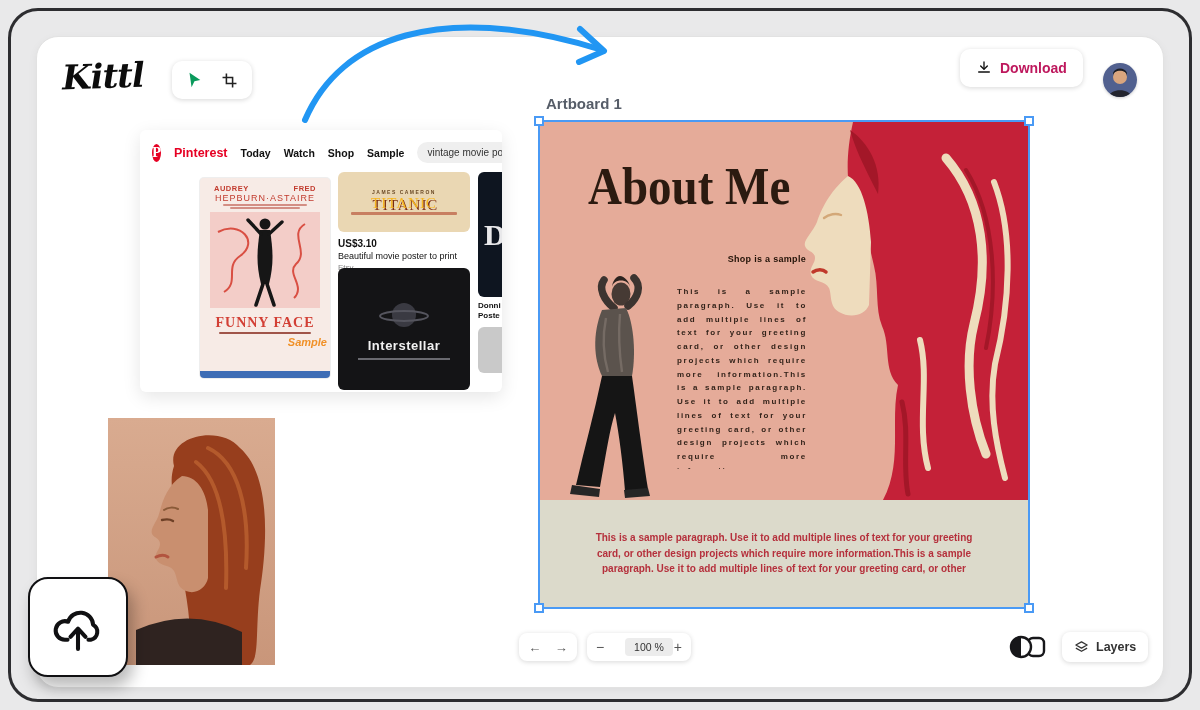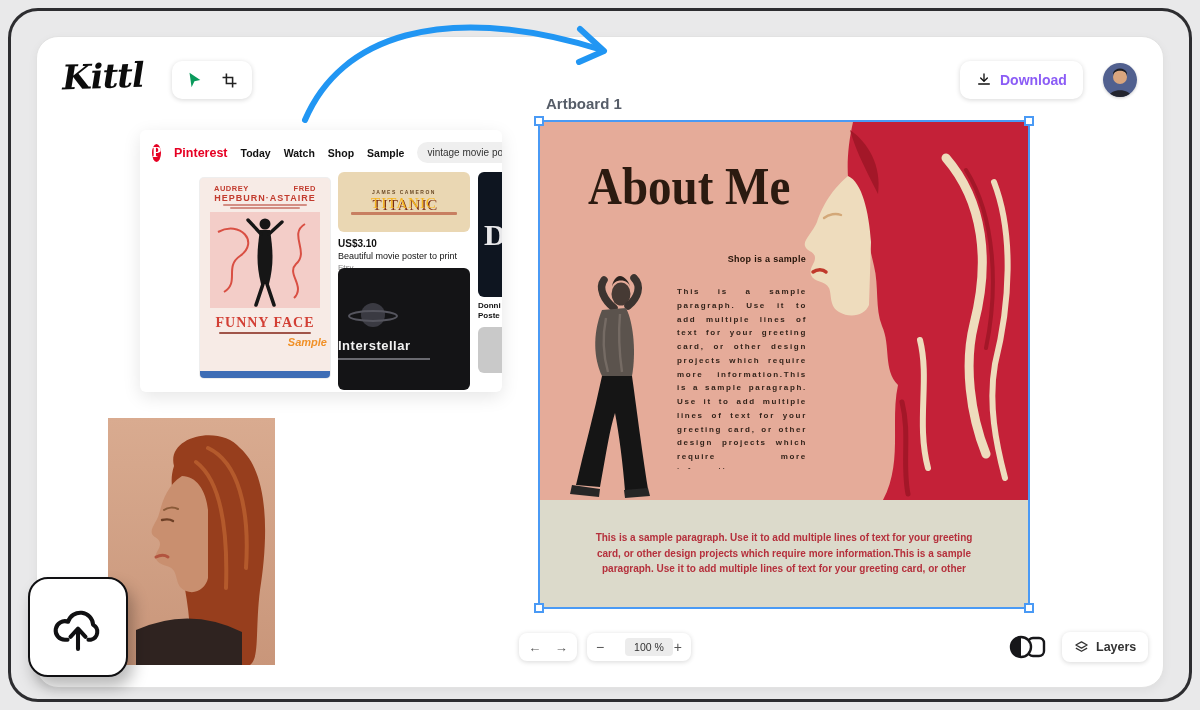--- a/index.html
+++ b/index.html
@@ -14,22 +14,22 @@
   .card { position:absolute; left:36px; top:36px; width:1128px; height:652px; background:#ffffff;
     border:1px solid #e2e2e2; border-radius:22px; box-shadow:0 3px 10px rgba(0,0,0,.05); z-index:2; }
 
   
   .logo { position:absolute; left:62px; top:56px; font-family:"DejaVu Serif", serif; font-style:italic;
     font-weight:900; font-size:34px; color:#0c0c0c; letter-spacing:-1px; transform:rotate(-2deg); z-index:4; }
   .pill { background:#fff; border-radius:10px; box-shadow:0 1px 5px rgba(15,15,15,.16); }
   .toolpill { position:absolute; left:172px; top:61px; width:80px; height:38px; display:flex;
     align-items:center; justify-content:space-evenly; z-index:4; }
   .iconbtn { width:26px; height:26px; display:flex; align-items:center; justify-content:center; cursor:pointer; border-radius:6px; }
-  .downloadbtn { position:absolute; left:960px; top:61px; height:38px; padding:0 16px; display:flex; gap:8px;
-    align-items:center; font-size:14px; font-weight:700; color:#8b5cf6; z-index:4; cursor:pointer; }
+  .downloadbtn { position:absolute; left:960px; top:49px; height:38px; padding:0 16px; display:flex; gap:8px;
+    align-items:center; font-size:14px; font-weight:700; color:#be185d; z-index:4; cursor:pointer; }
   .avatar { position:absolute; left:1103px; top:63px; width:34px; height:34px; border-radius:50%;
     overflow:hidden; z-index:4; cursor:pointer; box-shadow:0 1px 3px rgba(0,0,0,.2); }
 
   
   .arrow { position:absolute; left:280px; top:0; width:350px; height:132px; z-index:10; pointer-events:none; }
 
   
   .pinterest { position:absolute; left:140px; top:130px; width:362px; height:262px; background:#fff;
     border-radius:6px; box-shadow:0 5px 18px rgba(0,0,0,.10); overflow:hidden; z-index:3; }
   .pin-header { display:flex; align-items:center; gap:13px; padding:12px 10px 8px 12px; }
@@ -38,38 +38,38 @@
   .pin-brand { color:#e60023; font-weight:800; font-size:12.5px; }
   .pin-nav { font-size:10.5px; font-weight:700; color:#111; cursor:pointer; }
   .pin-search { margin-left:auto; background:#efefef; border-radius:14px; padding:5px 10px; font-size:10px;
     color:#333; white-space:nowrap; overflow:hidden; max-width:104px; flex:0 0 auto; }
   .microbar { background:#c9776c; height:2px; border-radius:1px; margin:1px auto; opacity:.8; }
 
   .poster-ff { position:absolute; left:60px; top:48px; width:130px; height:200px; background:#f7ebe6;
     border-radius:4px; overflow:hidden; text-align:center; box-shadow:0 0 0 1px #eee; }
   .ff-names { display:flex; justify-content:space-between; padding:6px 14px 0; color:#c23b2e;
     font-size:7.5px; font-weight:800; letter-spacing:.5px; }
-  .ff-line2 { color:#c23b2e; font-size:9px; font-weight:700; letter-spacing:1px; }
+  .ff-line2 { color:#c23b2e; font-size:9px; font-weight:400; letter-spacing:1px; }
   .ff-title { color:#d23f35; font-family:"Liberation Serif",serif; font-weight:700; font-size:14px; letter-spacing:1px; margin-top:3px; }
   .ff-watermark { position:absolute; right:3px; bottom:30px; color:#f08c1e; font-style:italic; font-weight:700; font-size:11px; opacity:.95; }
   .ff-strip { position:absolute; left:0; right:0; bottom:0; height:7px; background:#3e6db5; }
 
   .pin-titanic { position:absolute; left:198px; top:42px; width:132px; }
   .titanic-poster { height:60px; background:#ead7b3; border-radius:6px; overflow:hidden; display:flex;
     flex-direction:column; align-items:center; justify-content:center; gap:1px; }
   .titanic-director { font-size:5px; letter-spacing:1.5px; color:#6b4a26; font-weight:700; }
   .titanic-title { font-family:"Liberation Serif",serif; font-weight:400; font-size:15px; color:#f6b51f;
     letter-spacing:1px; text-shadow:1.5px 1.5px 0 #7a2c12; line-height:1; }
   .titanic-sub { width:80%; height:3px; background:#b0452a; opacity:.6; border-radius:1px; }
   .pin-price { font-size:10px; font-weight:800; color:#111; margin-top:6px; }
   .pin-desc { font-size:9px; color:#111; margin-top:2px; }
   .pin-source { font-size:8px; color:#8a8a8a; margin-top:2px; }
 
   .pin-interstellar { position:absolute; left:198px; top:138px; width:132px; height:122px; background:#141416;
-    border-radius:6px; overflow:hidden; display:flex; flex-direction:column; justify-content:center; }
+    border-radius:6px; overflow:hidden; display:flex; flex-direction:column; align-items:center; justify-content:center; }
   .inter-title { color:#f2f2f2; font-weight:700; font-size:13px; letter-spacing:.5px; margin-top:6px; }
   .inter-sub { width:70%; height:2px; background:#6a6a70; margin-top:5px; }
 
   .pin-col-right { position:absolute; left:338px; top:42px; width:40px; }
   .poster-d { height:125px; background:#0e1520; border-radius:6px 0 0 6px; color:#e8e8ea; overflow:hidden;
     display:flex; align-items:center; }
   .poster-d span { font-family:"Liberation Serif",serif; font-size:30px; font-weight:700; padding-left:6px; }
   .pin-cap { font-size:8px; font-weight:700; color:#111; line-height:1.3; margin-top:4px; white-space:nowrap; overflow:hidden; }
   .pin-thumb { height:46px; background:#c9c9c9; border-radius:6px 0 0 6px; margin-top:5px; }
 

